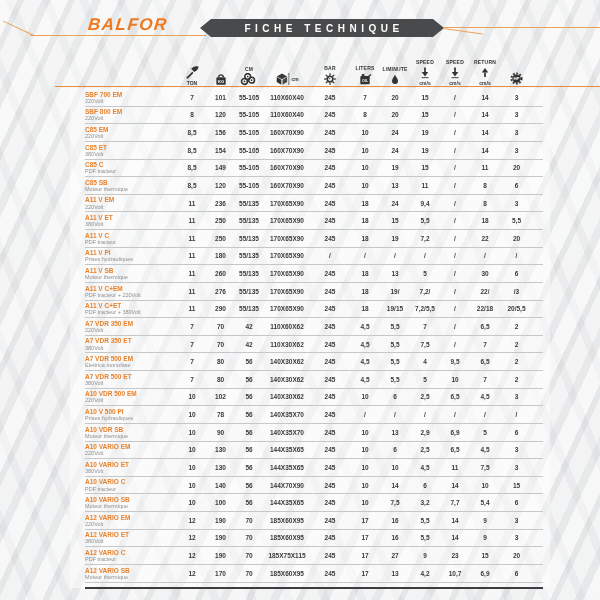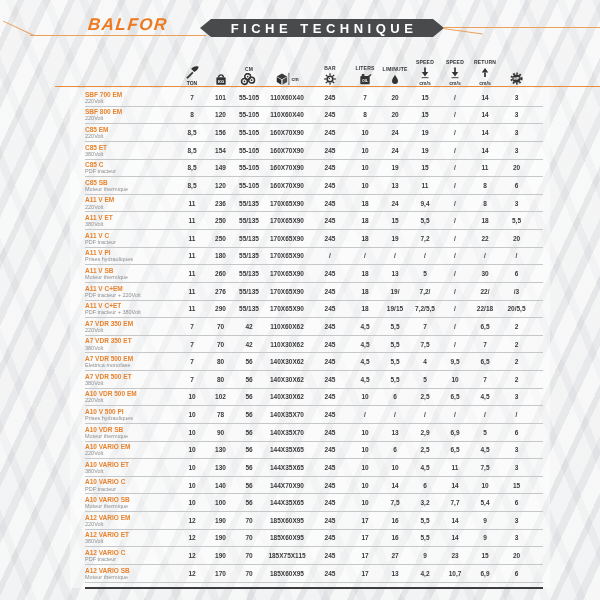--- a/index.html
+++ b/index.html
@@ -25,21 +25,21 @@
   .banner-line-right{left:443px;top:27px;width:157px;}
   .banner-diag-right{left:443px;top:28px;width:40px;transform:rotate(8deg);transform-origin:0 50%;}
   .header-underline{left:55px;top:86px;width:545px;background:#E98B3A;}
 
   
   .banner{
     position:absolute;left:200px;top:19px;width:244px;height:18px;background:#494A4C;
     clip-path:polygon(11px 0, 233px 0, 244px 50%, 233px 100%, 11px 100%, 0 50%);
     display:flex;align-items:center;justify-content:center;
   }
-  .banner span{color:#fff;font-size:13px;font-weight:bold;letter-spacing:4.5px;padding-left:4px;}
+  .banner span{color:#fff;font-size:10px;font-weight:bold;letter-spacing:4.5px;padding-left:4px;}
 
   
   .thead{position:absolute;left:85px;top:50px;width:458px;display:flex;align-items:flex-end;height:36px;}
   .hspacer{width:92px;flex-shrink:0;}
   .hcell{display:flex;flex-direction:column;align-items:center;justify-content:flex-end;color:#333436;flex-shrink:0;}
   .hcell .top{font-size:5px;font-weight:bold;letter-spacing:.2px;margin-bottom:1px;white-space:nowrap;}
   .hcell .bottom{font-size:5px;font-weight:bold;margin-top:1px;white-space:nowrap;}
   .hcell svg{display:block;}
   .icon-wrap{display:flex;align-items:center;}
   .cm-side{font-size:5px;font-weight:bold;margin-left:1px;}

